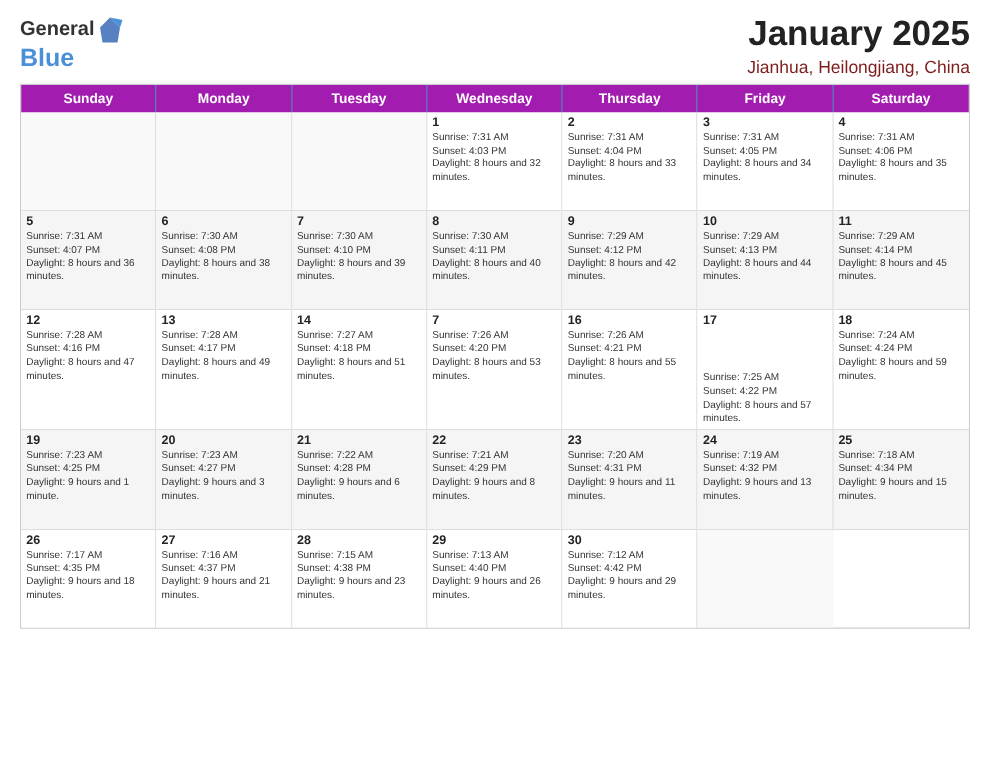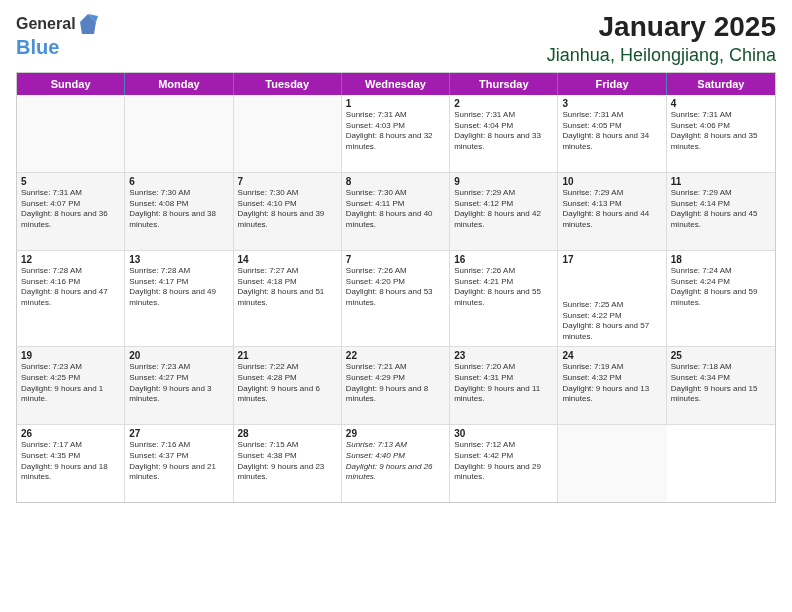--- a/index.html
+++ b/index.html
@@ -48,22 +48,22 @@
     .title-block {
       text-align: right;
     }
     .title-month {
       font-size: 28px;
       font-weight: bold;
       color: #222;
       line-height: 1.1;
     }
     .title-location {
-      font-size: 18px;
-      color: #14532d;
+      font-size: 14px;
+      color: #7f1d1d;
       margin-top: 2px;
     }
     .calendar {
       flex: 1;
       display: flex;
       flex-direction: column;
       border: 1px solid #ccc;
     }
     .cal-header-row {
       display: grid;
@@ -328,21 +328,21 @@
 Daylight: 9 hours and 21 minutes.</div>
           </div>
           <div class="cal-cell">
             <div class="day-number">28</div>
             <div class="cell-text" style="white-space: pre-line;">Sunrise: 7:15 AM
 Sunset: 4:38 PM
 Daylight: 9 hours and 23 minutes.</div>
           </div>
           <div class="cal-cell">
             <div class="day-number">29</div>
-            <div class="cell-text" style="white-space: pre-line; font-style: italic;">Sunrise: 7:13 AM
+            <div class="cell-text" style="white-space: pre-line;">Sunrise: 7:13 AM
 Sunset: 4:40 PM
 Daylight: 9 hours and 26 minutes.</div>
           </div>
           <div class="cal-cell">
             <div class="day-number">30</div>
             <div class="cell-text" style="white-space: pre-line;">Sunrise: 7:12 AM
 Sunset: 4:42 PM
 Daylight: 9 hours and 29 minutes.</div>
           </div>
           <div class="cal-cell empty-cell"></div>

